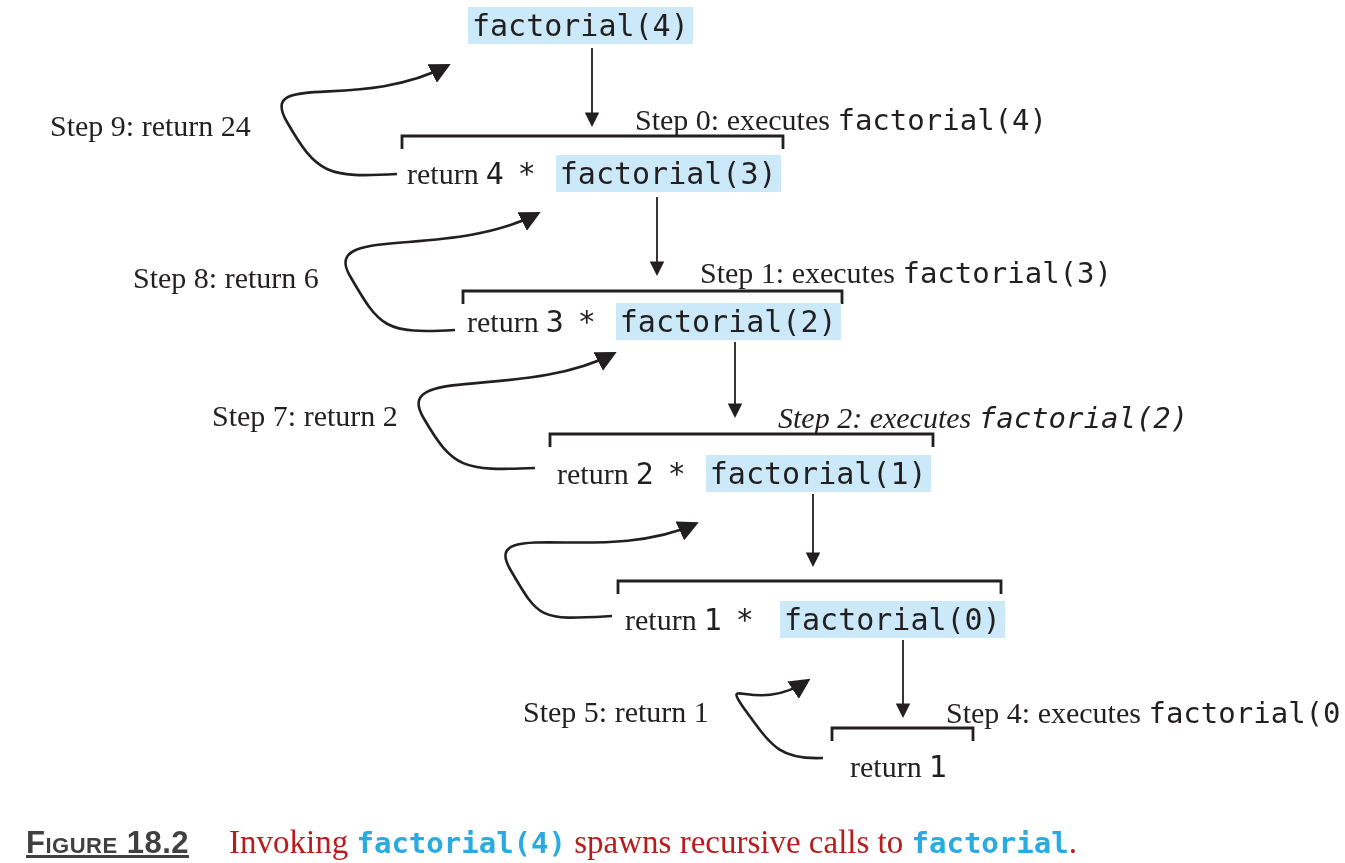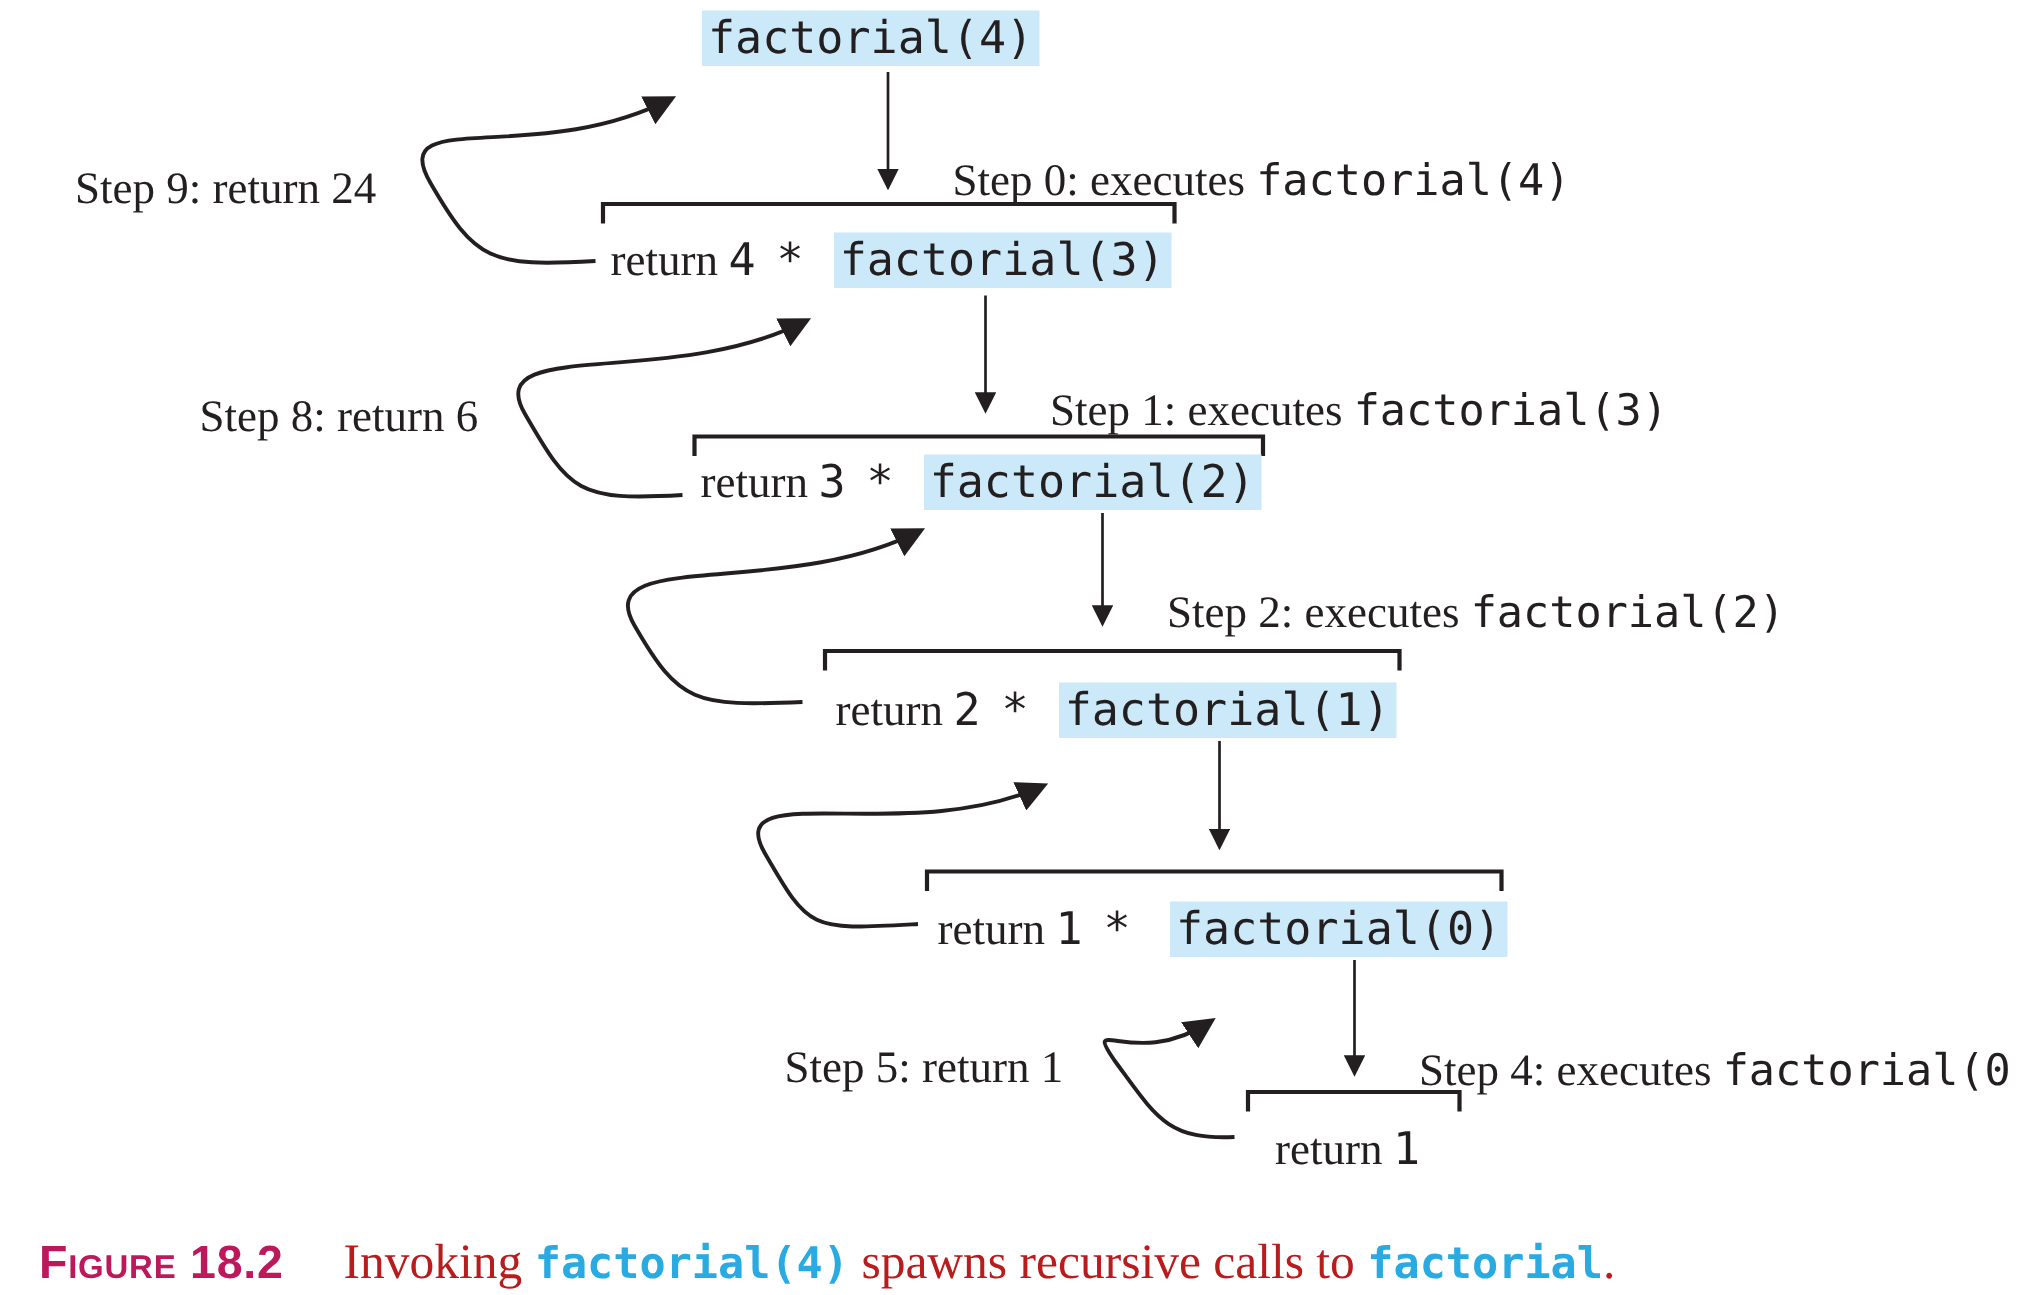--- a/index.html
+++ b/index.html
@@ -27,21 +27,21 @@
     position:absolute;font-size:30px;line-height:32px;white-space:pre;
   }
   .step-label .mono{font-size:29px;}
   .return-label{
     position:absolute;font-size:30px;line-height:32px;white-space:pre;
   }
   .caption{position:absolute;left:10px;top:806px;width:1330px;white-space:pre;}
   .fig-label{
     font-family:"Liberation Sans", sans-serif;font-weight:bold;
     font-variant:small-caps;letter-spacing:0.5px;
-    color:#be185d;font-size:31px;margin-right:40px;
+    color:#404040;font-size:31px;margin-right:40px;text-decoration:underline;
   }
   .cap-body{font-size:33px;color:#b91c1c;}
   .cap-code{
     font-family:"DejaVu Sans Mono", monospace;font-weight:bold;
     color:#29abe2;font-size:29px;
   }
 </style>
 </head>
 <body>
 
@@ -102,28 +102,29 @@
   <div class="frame-row" style="left:850px;top:748px;">
     <span class="kw">return</span><span class="num">1</span>
   </div>
 
   <div class="step-label" style="left:605px;top:72px;">
     <span>Step 0: executes </span><span class="mono">factorial(4)</span>
   </div>
   <div class="step-label" style="left:670px;top:225px;">
     <span>Step 1: executes </span><span class="mono">factorial(3)</span>
   </div>
-  <div class="step-label" style="left:748px;top:360px;">
+  <div class="step-label" style="left:748px;top:370px;font-style:italic;">
     <span>Step 2: executes </span><span class="mono">factorial(2)</span>
   </div>
   <div class="step-label" style="left:916px;top:665px;">
     <span>Step 4: executes </span><span class="mono">factorial(0)</span>
   </div>
 
   <div class="return-label" style="left:50px;top:110px;text-align:center;">Step 9: return 24</div>
   <div class="return-label" style="left:133px;top:262px;">Step 8: return 6</div>
+  <div class="return-label" style="left:212px;top:400px;">Step 7: return 2</div>
   <div class="return-label" style="left:523px;top:696px;">Step 5: return 1</div>
 
   <div class="caption">
     <span class="fig-label">Figure 18.2</span><span class="cap-body">Invoking </span><span class="cap-code">factorial(4)</span><span class="cap-body"> spawns recursive calls to </span><span class="cap-code">factorial</span><span class="cap-body">.</span>
   </div>
 
 </div>
 
 </body></html>

